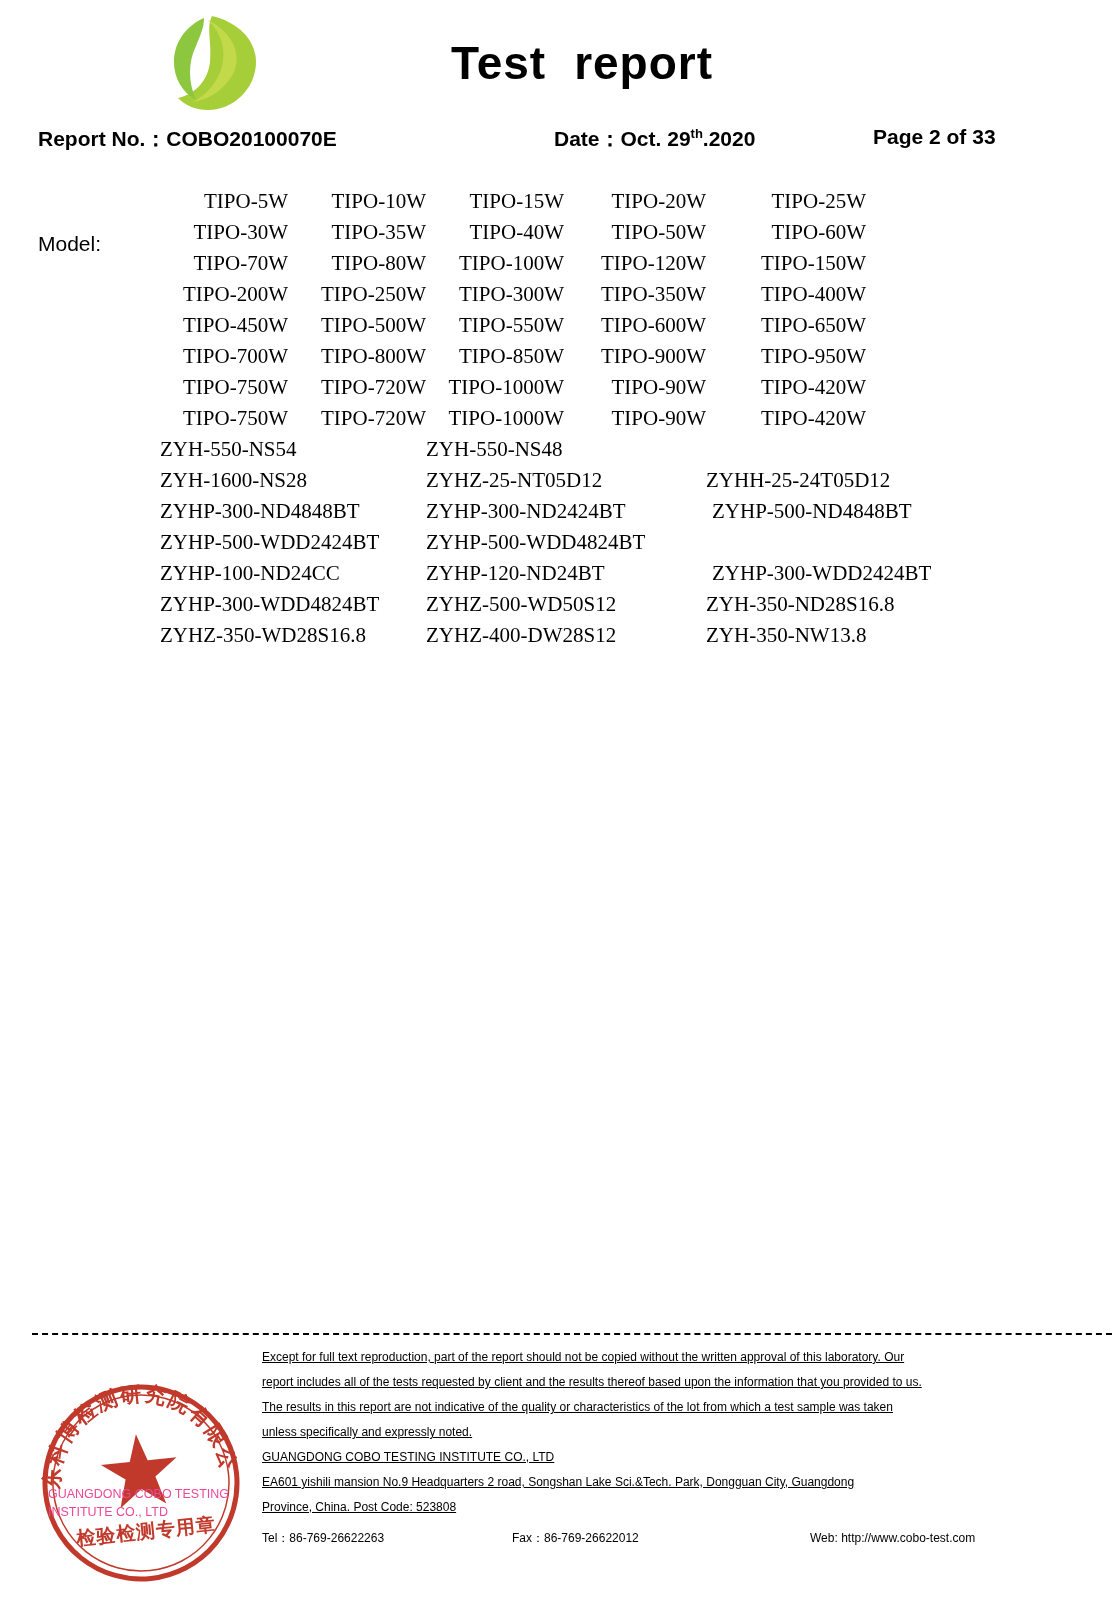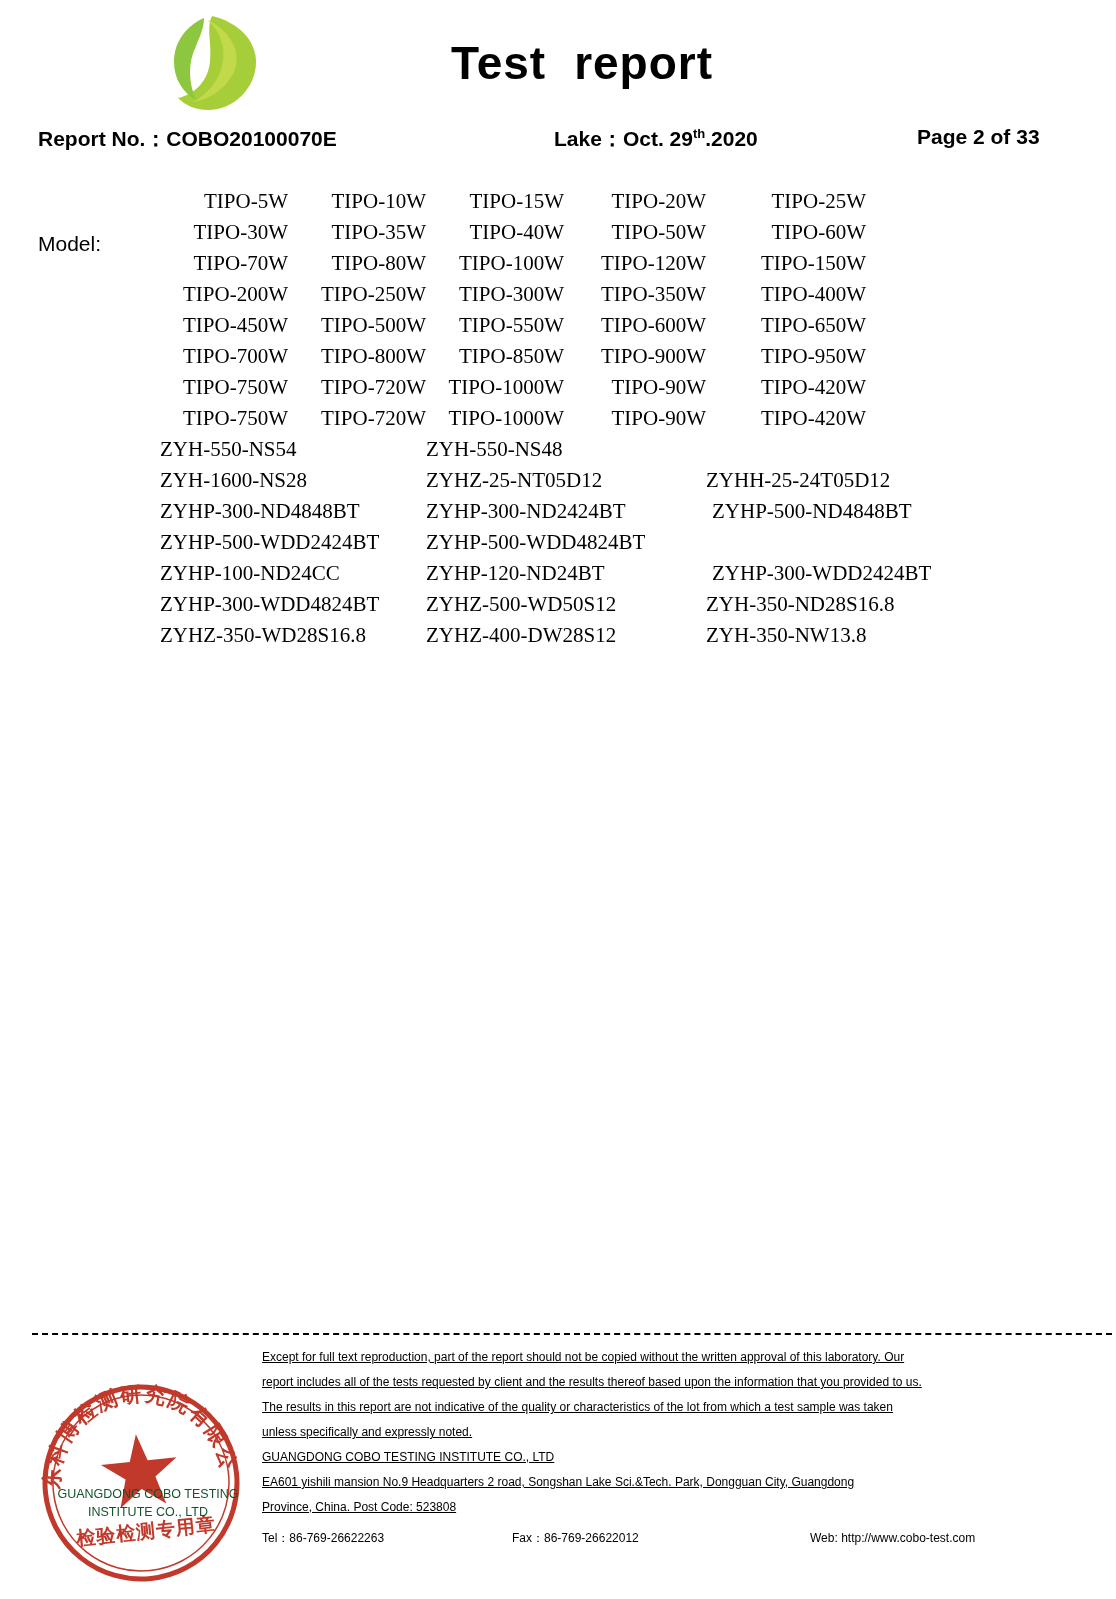--- a/index.html
+++ b/index.html
@@ -68,21 +68,21 @@
     left: 530px;
     top: 0;
     white-space: nowrap;
   }
   .meta .date sup {
     font-size: 13px;
     vertical-align: super;
   }
   .meta .page-no {
     position: absolute;
-    left: 893px;
+    left: 849px;
     top: 0;
     white-space: nowrap;
   }
 
   
   .model-block {
     position: absolute;
     left: 0;
     top: 186px;
     width: 1116px;
@@ -162,23 +162,23 @@
     bottom: 8px;
     width: 215px;
     height: 215px;
   }
   .stamp-svg { display: block; }
   .stamp-caption {
     position: absolute;
     left: 14px;
     bottom: 70px;
     width: 200px;
-    text-align: center;
+    text-align: left;
     font-size: 12.5px;
-    color: #14532d;
+    color: #ec4899;
     line-height: 18px;
     pointer-events: none;
   }
 </style>
 </head>
 <body>
 
 <div class="page">
 
   <div class="header">
@@ -195,21 +195,21 @@
     <div class="report-title">
       <span>Test</span><span class="gap"></span><span>report</span>
     </div>
   </div>
 
   <div class="meta">
     <div class="report-no">
       <span>Report No.：</span><span>COBO20100070E</span>
     </div>
     <div class="date">
-      <span>Lake：</span><span>Oct. 29</span><sup>th</sup><span>.2020</span>
+      <span>Date：</span><span>Oct. 29</span><sup>th</sup><span>.2020</span>
     </div>
     <div class="page-no">Page 2 of 33</div>
   </div>
 
   <div class="model-label">Model:</div>
   <div class="model-block">
     <div class="model-rows">
 
       <div class="grid5">
         <div class="cell">TIPO-5W</div>

